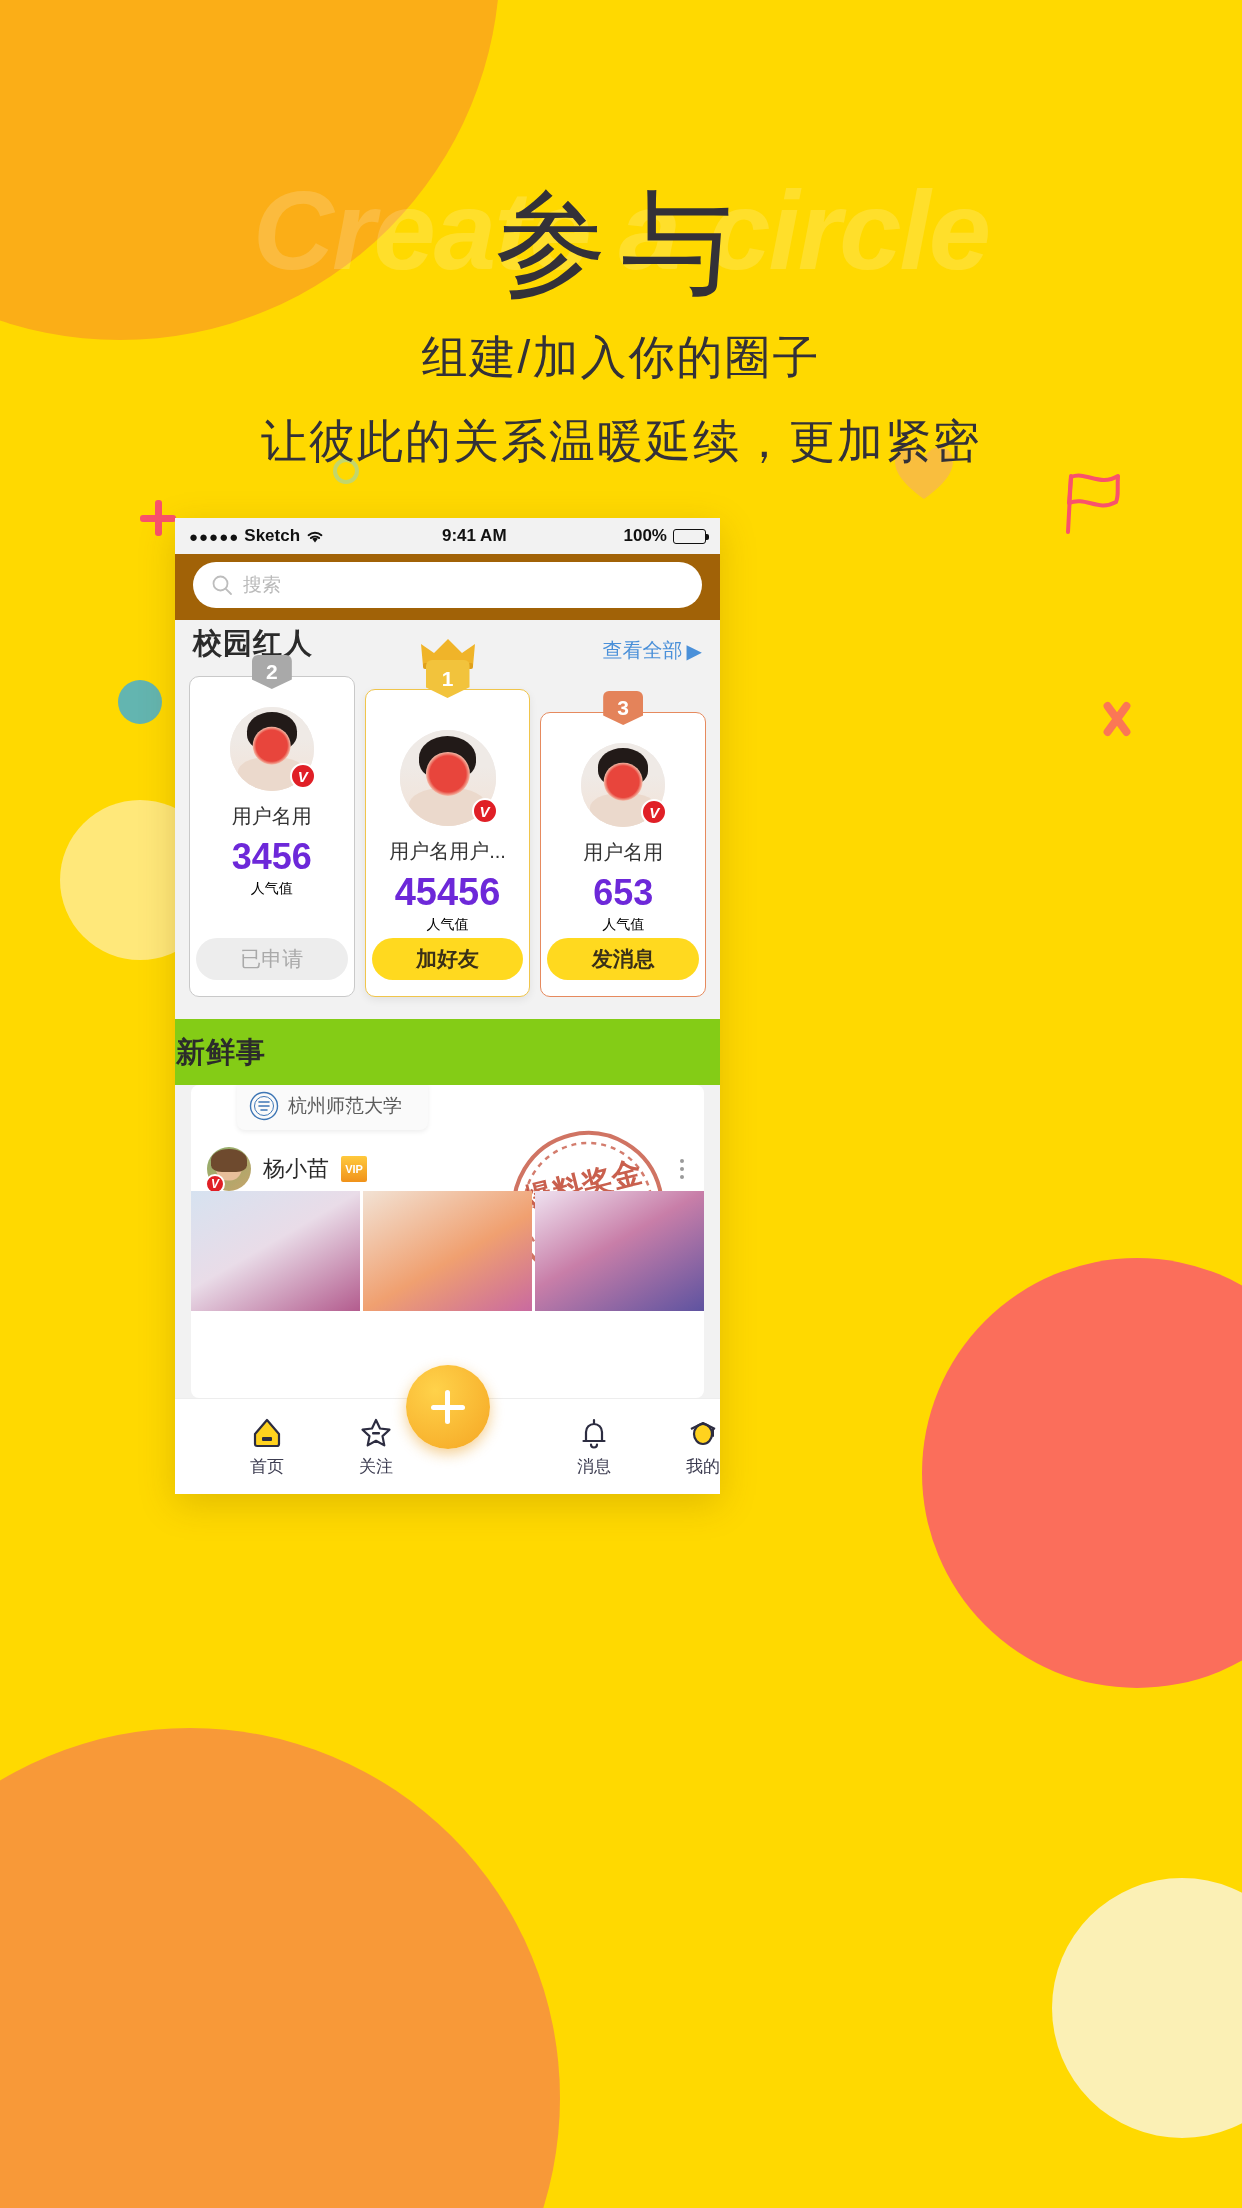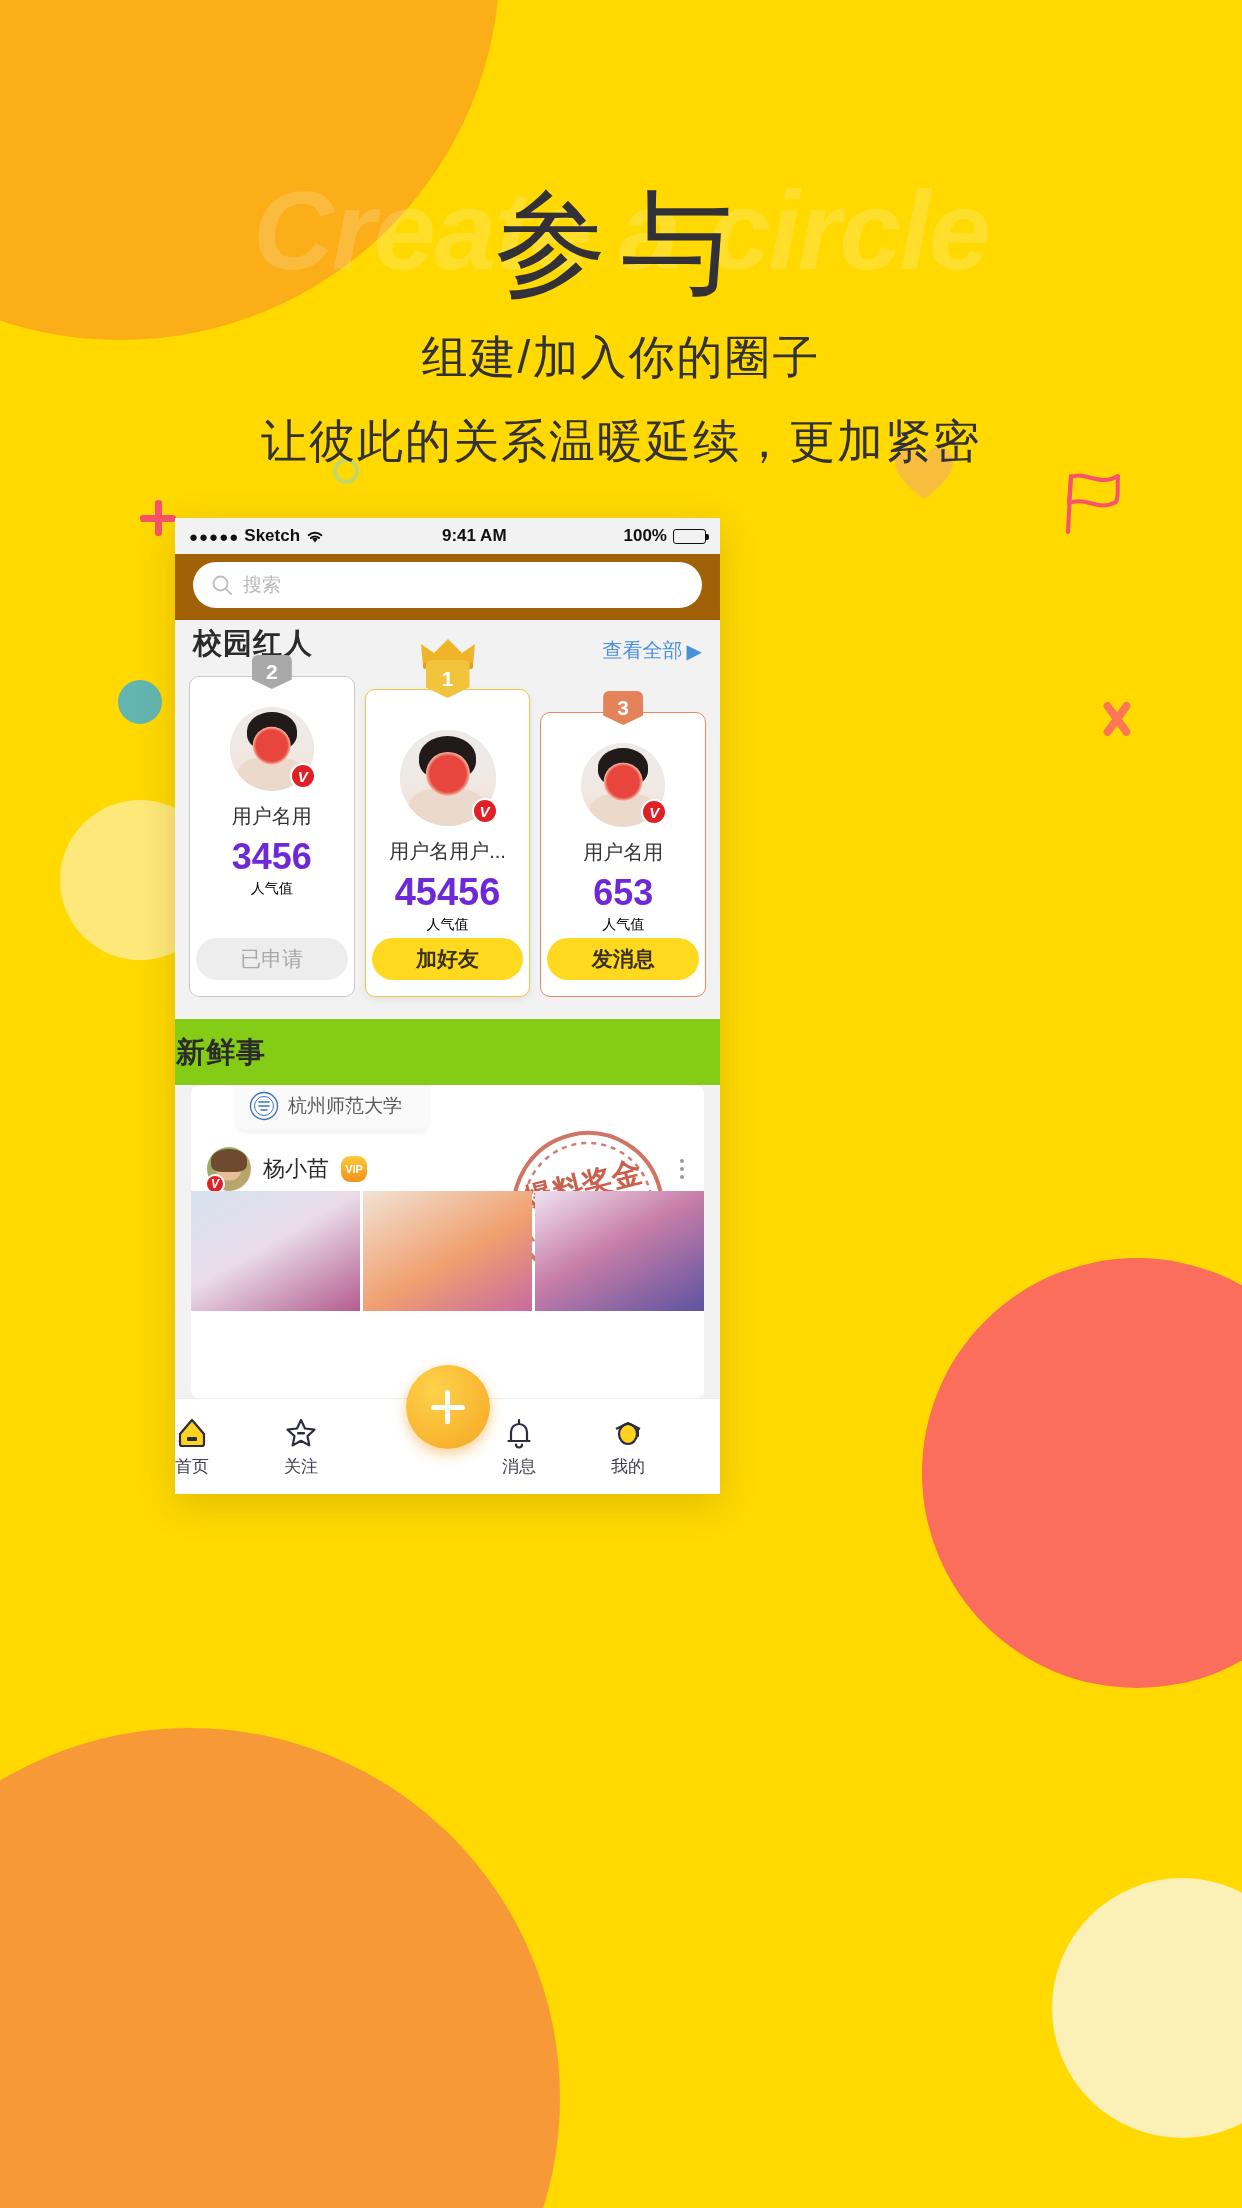--- a/index.html
+++ b/index.html
@@ -247,21 +247,21 @@
   .p-v {
     position: absolute; left: -2px; bottom: -3px;
     width: 20px; height: 20px; border-radius: 50%;
     background: #E01F26; color: #fff; font-size: 12px; font-weight: bold;
     font-style: italic;
     display: flex; align-items: center; justify-content: center;
     border: 2px solid #fff;
   }
   .p-name { font-size: 22px; color: #2B2B2B; font-weight: 500; }
   .p-medal {
-    width: 26px; height: 26px; border-radius: 9px;
+    width: 26px; height: 26px; border-radius: 2px;
     background: linear-gradient(#FFC93C,#F0921A);
     color: #fff; font-size: 11px; font-weight: bold;
     display: flex; align-items: center; justify-content: center;
   }
   .kebab {
     margin-left: auto; display: flex; flex-direction: column; gap: 4px;
     padding: 6px 4px;
   }
   .kebab i { width: 4px; height: 4px; border-radius: 50%; background: #9A9A9A; }
   .stamp {
@@ -280,21 +280,21 @@
   .pi3 { background: linear-gradient(150deg,#EFE2F0 0%,#C87EA8 45%,#5E53A0 100%); }
 
   
   .tabbar {
     height: 96px; flex: 0 0 96px; background: #fff;
     display: flex; align-items: center; position: relative;
     border-top: 1px solid #EDEDED;
   }
   .tab {
     flex: 1; display: flex; flex-direction: column;
-    align-items: flex-start; justify-content: center; gap: 5px;
+    align-items: flex-end; justify-content: center; gap: 5px;
   }
   .tab-label { font-size: 17px; color: #3C3C50; }
   .tab.spacer { visibility: hidden; }
   .fab {
     position: absolute; left: 50%; top: -34px; transform: translateX(-50%);
     width: 84px; height: 84px; border-radius: 50%;
     background: radial-gradient(circle at 35% 30%, #FFD24A, #F5A623);
     display: flex; align-items: center; justify-content: center;
     box-shadow: 0 5px 14px rgba(230,150,20,.45);
   }

